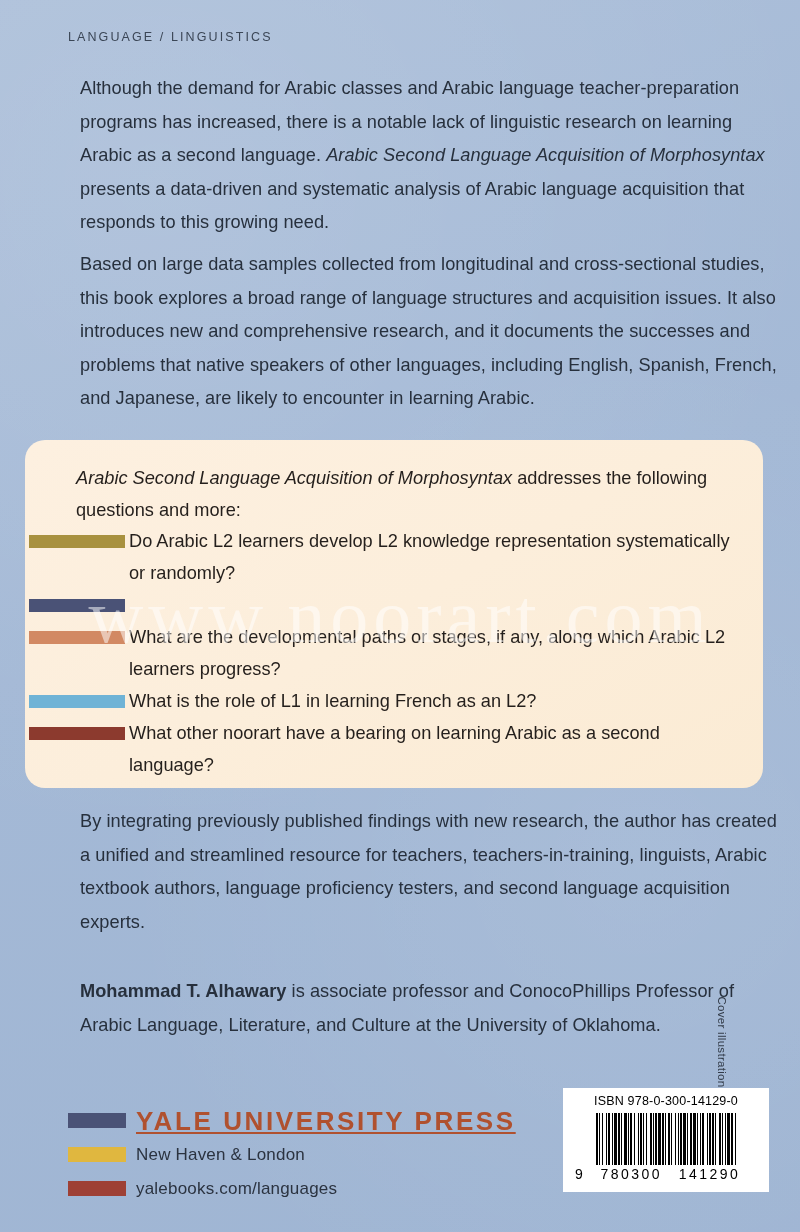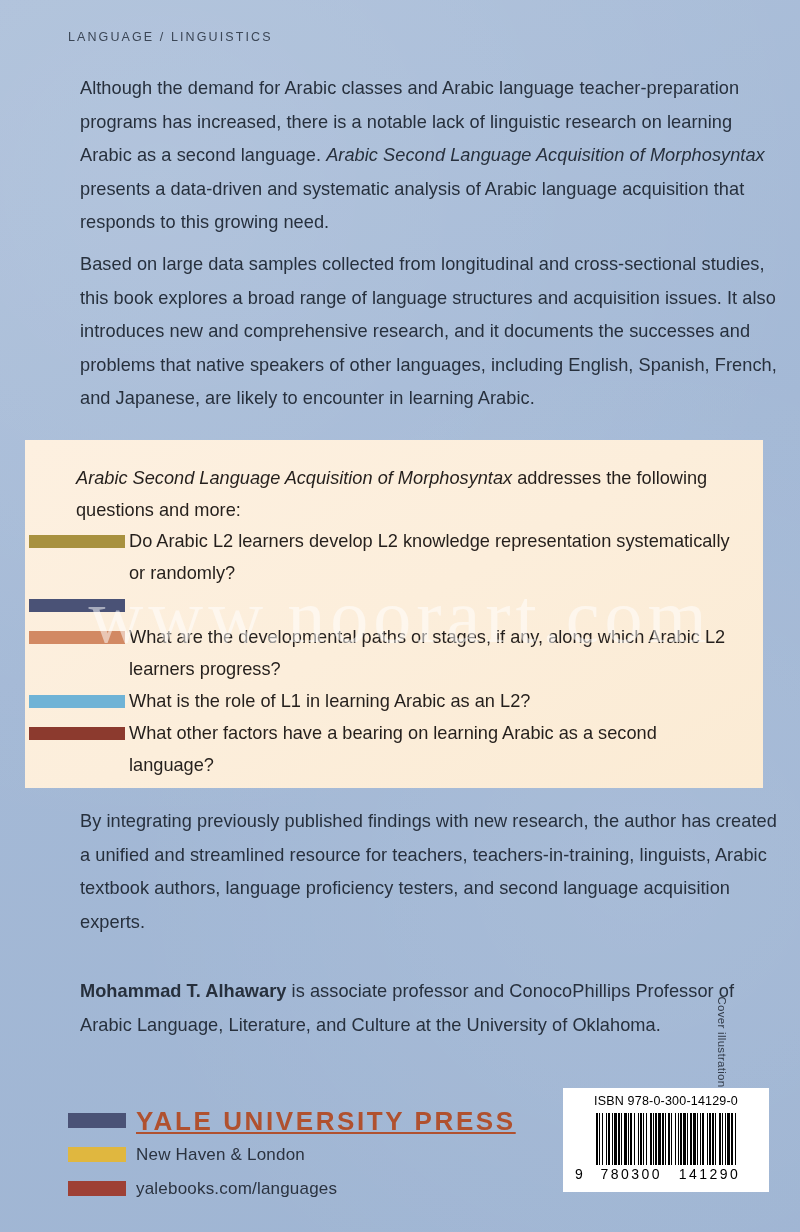--- a/index.html
+++ b/index.html
@@ -224,44 +224,44 @@
 <div class="cover">
 
   <div class="kicker">LANGUAGE / LINGUISTICS</div>
 
   <div class="para" id="para1">
     <span>Although the demand for Arabic classes and Arabic language teacher-preparation programs has increased, there is a notable lack of linguistic research on learning Arabic as a second language. </span><span class="it">Arabic Second Language Acquisition of Morphosyntax</span><span> presents a data-driven and systematic analysis of Arabic language acquisition that responds to this growing need.</span>
   </div>
 
   <div class="para" id="para2">Based on large data samples collected from longitudinal and cross-sectional studies, this book explores a broad range of language structures and acquisition issues. It also introduces new and comprehensive research, and it documents the successes and problems that native speakers of other languages, including English, Spanish, French, and Japanese, are likely to encounter in learning Arabic.</div>
 
-  <div class="panel" style="background-color: rgb(253, 238, 218);">
+  <div class="panel" style="background-color: rgb(253, 238, 218); border-radius: 20px;">
     <div class="panel-intro">
       <span class="it">Arabic Second Language Acquisition of Morphosyntax</span><span> addresses the following questions and more:</span>
     </div>
 
     <ul class="qlist">
       <li class="qitem">
         <span class="qbar" style="background: rgb(168, 145, 63);"></span>
         <span class="qtext">Do Arabic L2 learners develop L2 knowledge representation systematically or randomly?</span>
       </li>
       <li class="qitem">
         <span class="qbar" style="background: rgb(74, 82, 118);"></span>
       </li>
       <li class="qitem">
         <span class="qbar" style="background: rgb(210, 137, 99);"></span>
         <span class="qtext">What are the developmental paths or stages, if any, along which Arabic L2 learners progress?</span>
       </li>
       <li class="qitem">
         <span class="qbar" style="background: rgb(111, 179, 214);"></span>
-        <span class="qtext">What is the role of L1 in learning Arabic as an L2?</span>
+        <span class="qtext">What is the role of L1 in learning French as an L2?</span>
       </li>
       <li class="qitem">
         <span class="qbar" style="background: rgb(140, 58, 46);"></span>
-        <span class="qtext">What other factors have a bearing on learning Arabic as a second language?</span>
+        <span class="qtext">What other noorart have a bearing on learning Arabic as a second language?</span>
       </li>
     </ul>
   </div>
 
   <div class="watermark">www.noorart.com</div>
 
   <div class="para" id="para4">
     <span class="bold">Mohammad T. Alhawary</span><span> is associate professor and ConocoPhillips Professor of Arabic Language, Literature, and Culture at the University of Oklahoma.</span>
   </div>
 

